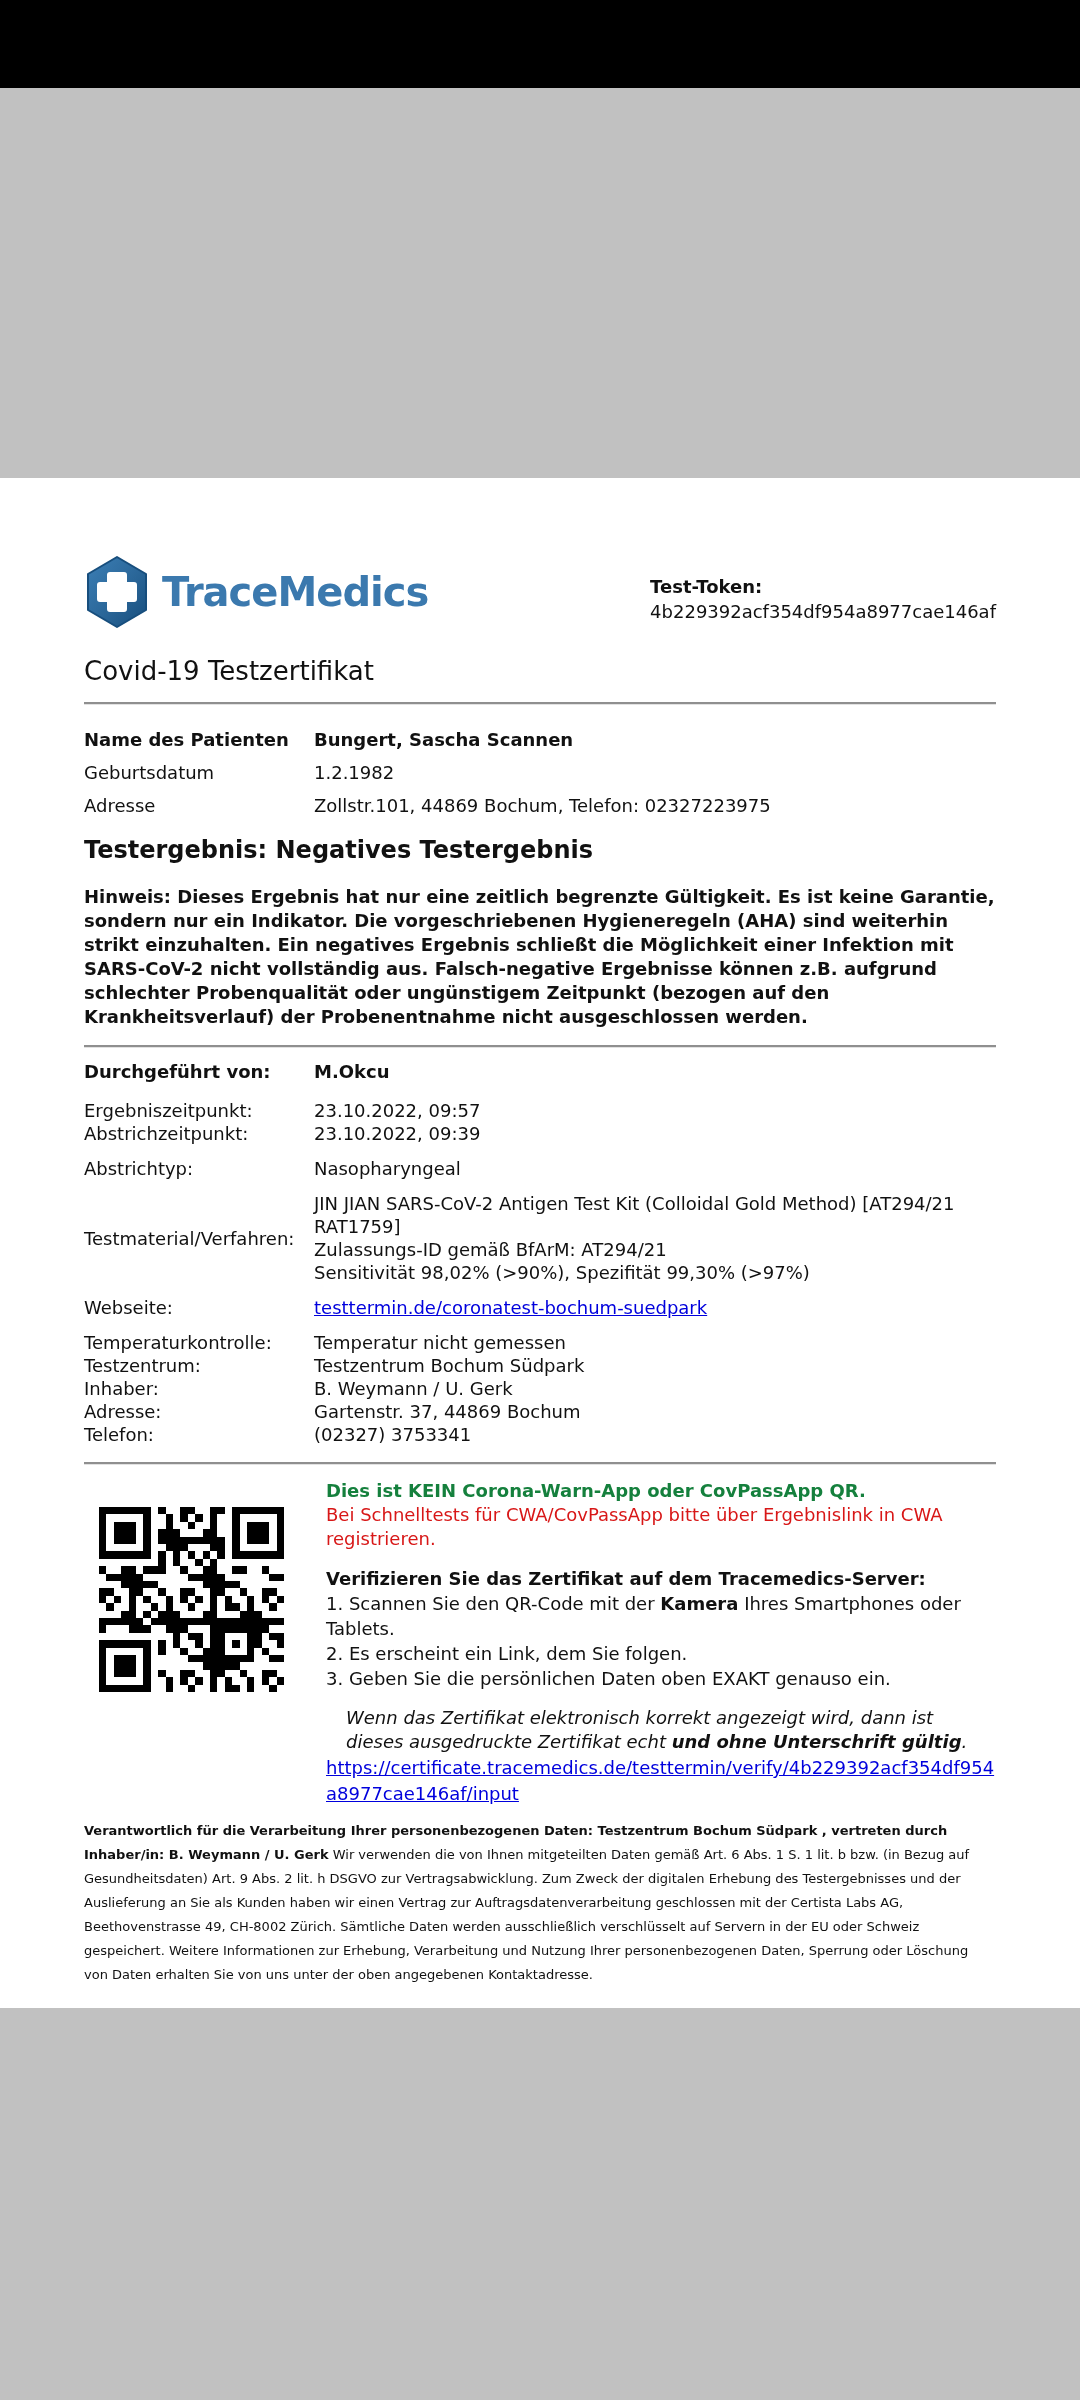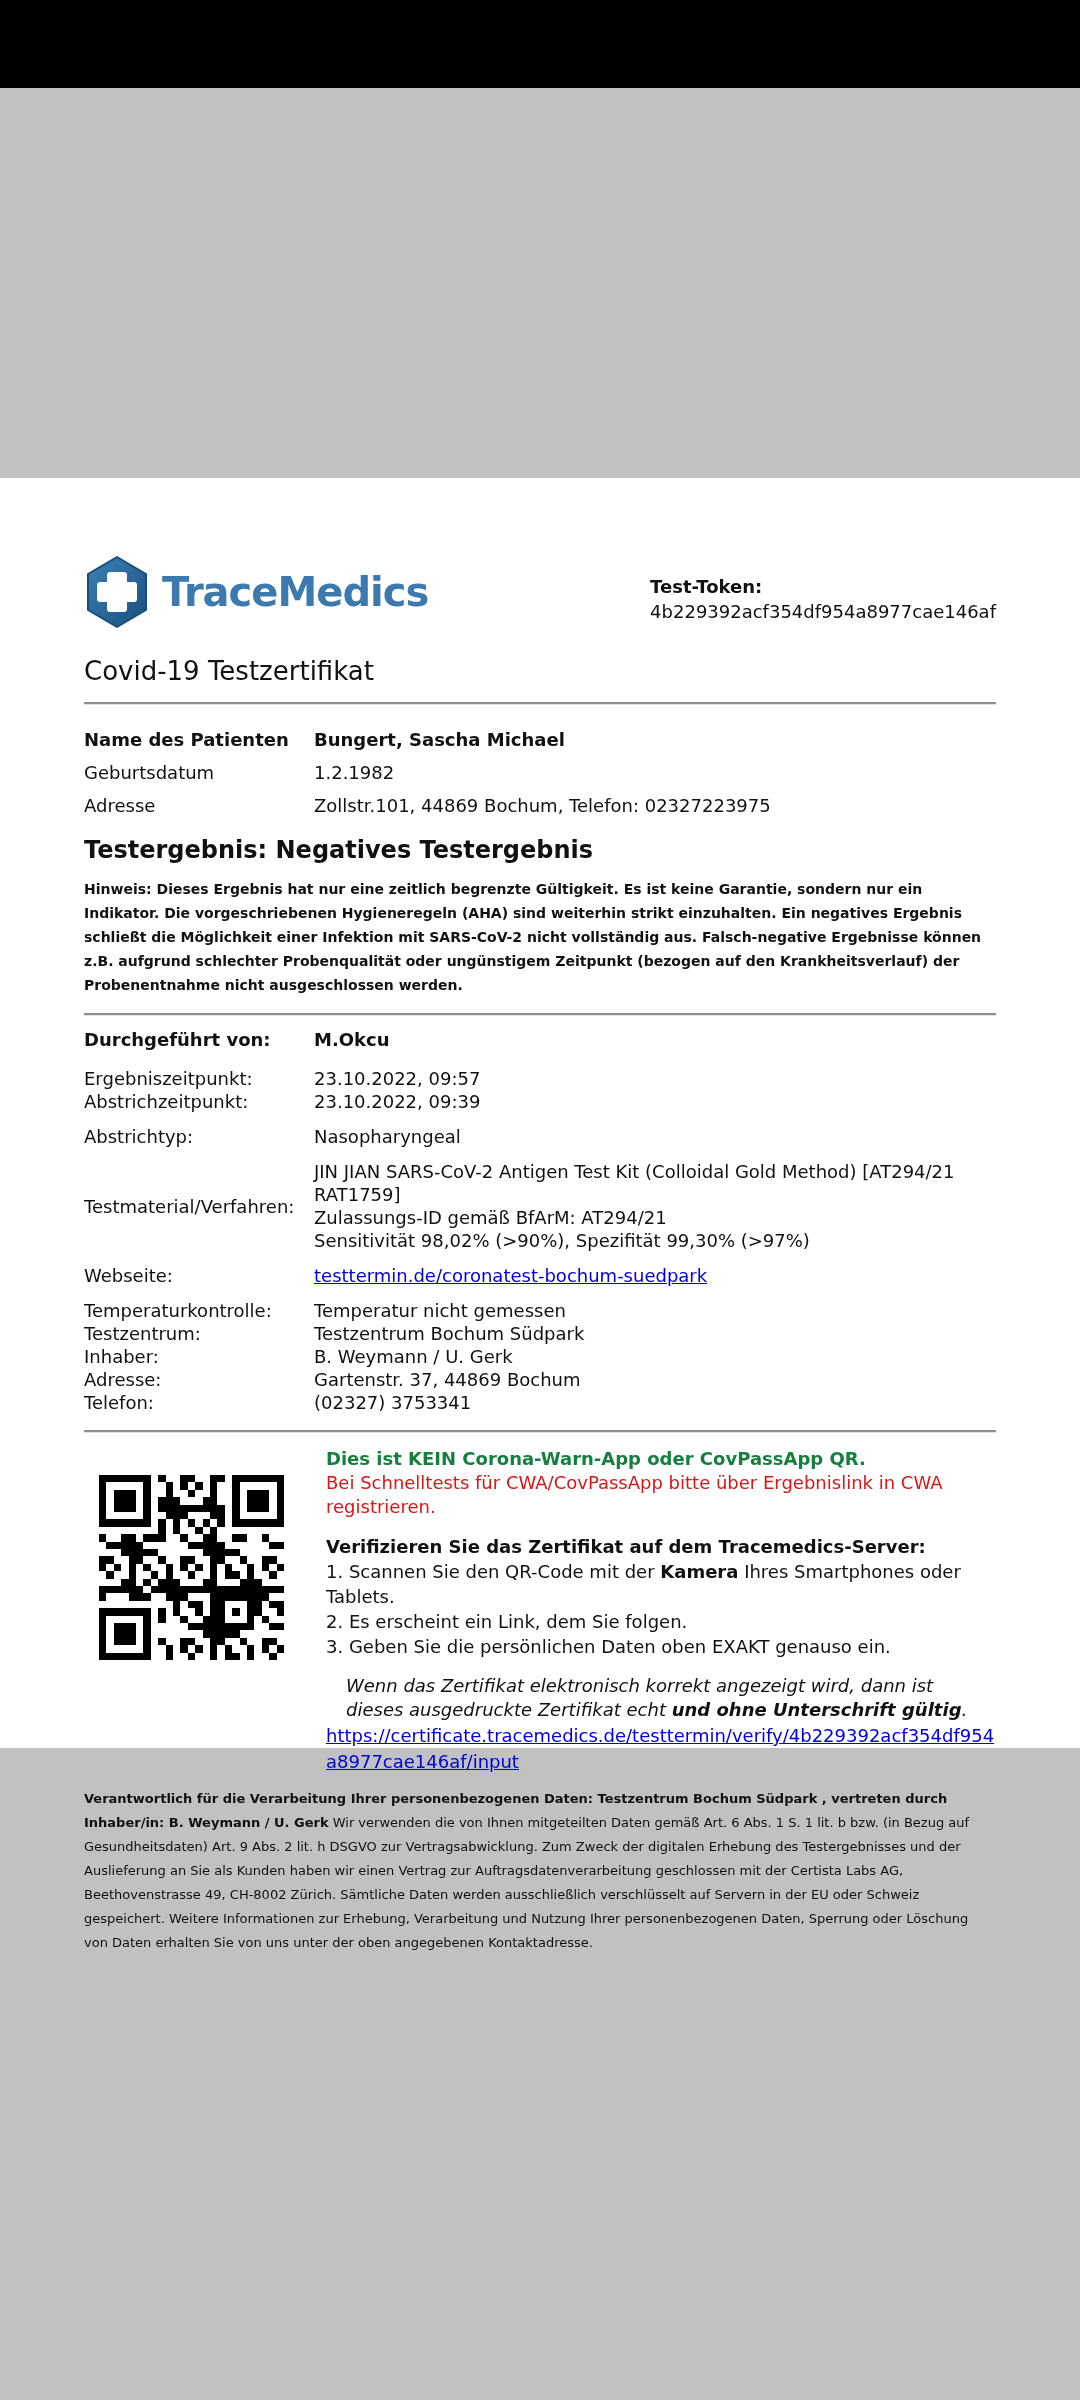--- a/index.html
+++ b/index.html
@@ -1,40 +1,40 @@
 <!DOCTYPE html>
 <html><head>
 <meta charset="utf-8">
 <style>
   * { margin:0; padding:0; box-sizing:border-box; }
   html,body { width:1080px; height:2400px; overflow:hidden; }
   body { background:#c1c1c1; font-family:"DejaVu Sans","Liberation Sans",sans-serif; color:#111; }
   .statusbar { height:88px; background:#000; }
   .viewer { padding:390px 0 0; }
-  .page { background:#ffffff; width:1080px; height:1270px; padding:78px 84px 0; }
+  .page { background:#ffffff; width:1080px; height:1530px; padding:78px 84px 0; }
 
   .doc-header { display:flex; justify-content:space-between; align-items:flex-start; }
   .logo { display:flex; align-items:center; }
   .logo svg { width:66px; height:72px; }
   .logo-text { font-size:40px; font-weight:bold; color:#3b79ae; margin-left:12px; letter-spacing:-1px; }
   .token-block { text-align:left; margin-top:20px; font-size:18px; }
   .token-label { font-weight:bold; }
   .token-value { margin-top:4px; }
 
   .doc-title { margin-top:28px; font-size:26px; font-weight:normal; }
   hr.rule { border:none; border-top:2px solid #8f8f8f; border-bottom:1px solid #e2e2e2; height:3px; background:#d6d6d6; margin-top:16px; }
 
   .kv-table { margin-top:24px; font-size:18px; }
   .kv-row { display:flex; margin-bottom:12px; }
   .kv-row .lbl { width:230px; flex-shrink:0; }
   .kv-row .val { flex:1; }
   .kv-row.bold { font-weight:bold; }
 
   .result-heading { margin-top:20px; font-size:24px; font-weight:bold; }
-  .notice { margin-top:13px; font-size:14px; font-weight:bold; line-height:24px; }
+  .notice { margin-top:21px; font-size:18px; font-weight:bold; line-height:24px; }
 
   .details { margin-top:12px; font-size:18px; line-height:23px; }
   .details .kv-row { margin-bottom:0; }
   .details .kv-row.g { margin-top:12px; }
   .details .kv-row.mb { margin-bottom:16px; }
   .details .kv-row.bold { font-weight:bold; }
   a.blue-link { color:#0000dd; text-decoration:underline; }
 
   .qr-section { margin-top:14px; display:flex; align-items:flex-start; }
   .qr-box { margin-left:15px; margin-top:28px; width:185px; height:185px; flex-shrink:0; }
@@ -77,21 +77,21 @@
         <div class="token-value">4b229392acf354df954a8977cae146af</div>
       </div>
     </div>
 
     <div class="doc-title">Covid-19 Testzertifikat</div>
     <hr class="rule">
 
     <div class="kv-table">
       <div class="kv-row bold">
         <span class="lbl">Name des Patienten</span>
-        <span class="val">Bungert, Sascha Michael</span>
+        <span class="val">Bungert, Sascha Scannen</span>
       </div>
       <div class="kv-row">
         <span class="lbl">Geburtsdatum</span>
         <span class="val">1.2.1982</span>
       </div>
       <div class="kv-row">
         <span class="lbl">Adresse</span>
         <span class="val">Zollstr.101, 44869 Bochum, Telefon: 02327223975</span>
       </div>
     </div>

